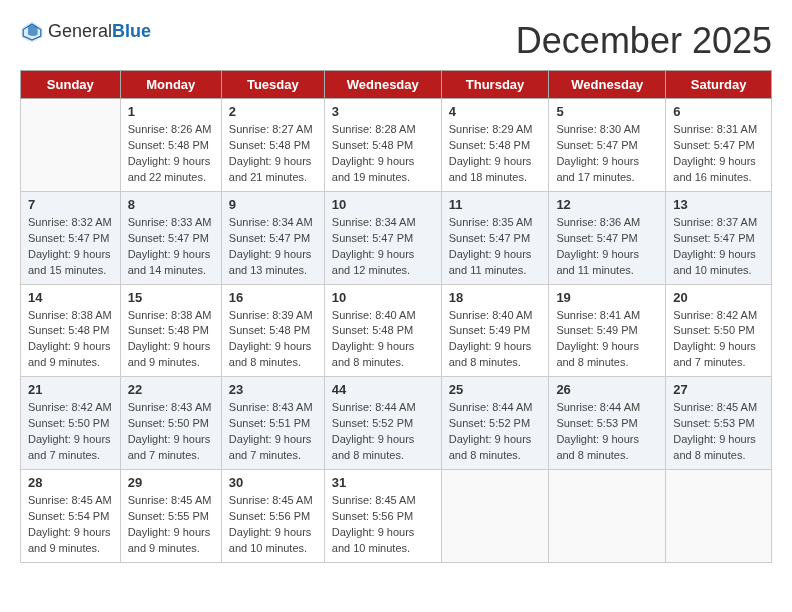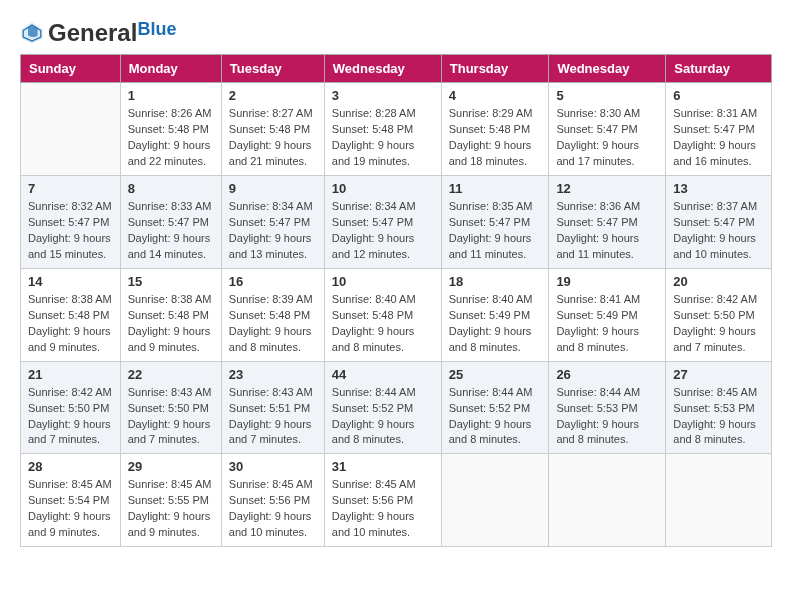--- a/index.html
+++ b/index.html
@@ -15,22 +15,22 @@
       justify-content: space-between;
       align-items: flex-start;
       margin-bottom: 8px;
     }
     .logo {
       display: flex;
       align-items: center;
       gap: 4px;
     }
     .logo-text-general {
-      font-size: 24px;
-      font-weight: bold;
+      font-size: 18px;
+      font-weight: normal;
       color: #333;
       line-height: 1.1;
     }
     .logo-text-blue {
       font-size: 18px;
       font-weight: bold;
       color: #1a6db5;
       line-height: 1.1;
     }
     .logo-icon {
@@ -48,26 +48,26 @@
     .subtitle {
       font-size: 15px;
       color: #555;
     }
     table {
       width: 100%;
       border-collapse: collapse;
       margin-top: 4px;
     }
     thead tr th {
-      background-color: #be185d;
+      background-color: #b91c1c;
       color: #fff;
       font-size: 13px;
       font-weight: bold;
       padding: 6px 8px;
-      text-align: left;
+      text-align: center;
       border: 1px solid #aaa;
     }
     tbody tr {
       vertical-align: top;
     }
     tbody tr:nth-child(even) {
       background-color: #f0f4f8;
     }
     tbody tr:nth-child(odd) {
       background-color: #ffffff;
@@ -107,20 +107,21 @@
       <path d="M10,8 Q15,4 22,9 L22,18 Q17,22 10,18 Z" fill="#1a6db5" opacity="0.7"></path>
     </svg>
     <div>
       <div style="display:flex; gap:0px;">
         <span class="logo-text-general">General</span>
         <span class="logo-text-blue">Blue</span>
       </div>
     </div>
   </div>
   <div class="title-area">
+    <div class="month-title">December 2025</div>
   </div>
 </div>
 
 <table>
   <thead>
     <tr>
       <th>Sunday</th>
       <th>Monday</th>
       <th>Tuesday</th>
       <th>Wednesday</th>

